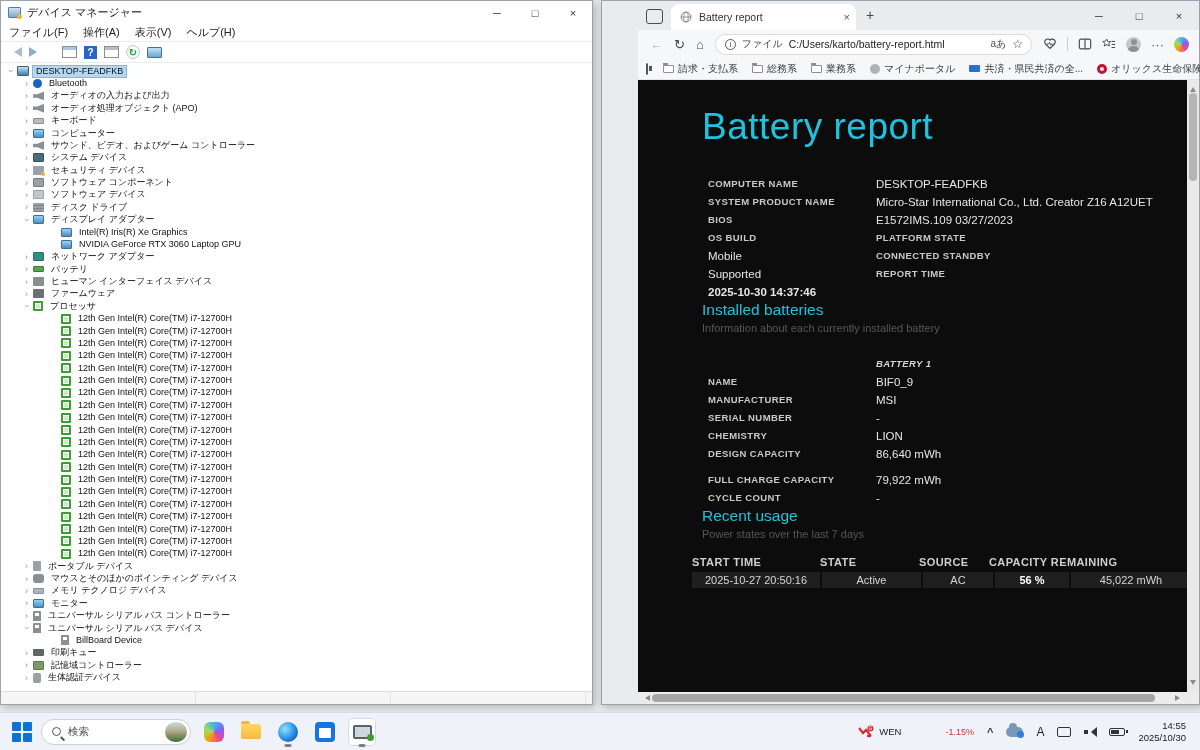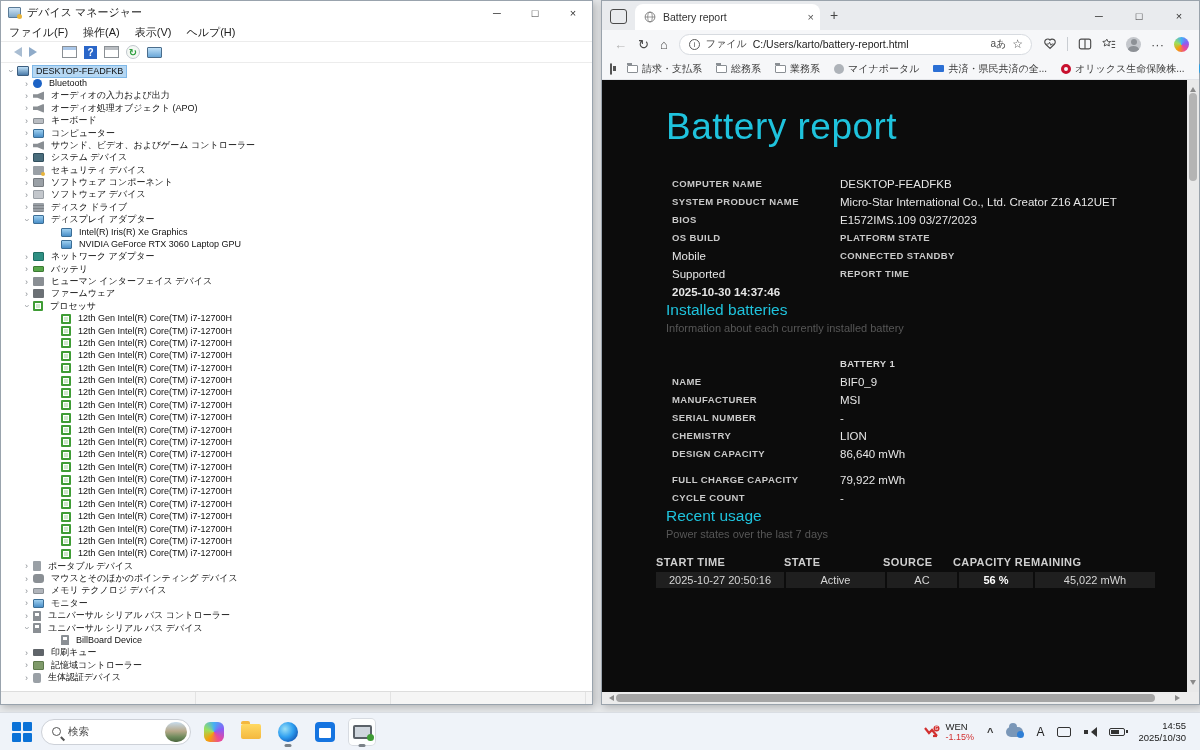--- a/index.html
+++ b/index.html
@@ -59,21 +59,21 @@
   .ti.i-usb::after { content:""; position:absolute; left:2px; top:2px; width:4px; height:3px; background:#fff; }
   .ti.i-print { background:#5f6469; height:7px; }
   .ti.i-storage { background:#7f9a6a; border:1px solid #5e7a4c; }
   .ti.i-biometric { background:#9aa0a6; border-radius:2px; height:10px; width:8px; }
   .tlabel { padding:0 3px; line-height:11px; }
   .tlabel.sel { background:#b5d7f3; outline:1px solid #7fb8e8; }
   .dm-statusbar { height:13px; background:#f5f5f5; border-top:1px solid #ddd; display:flex; flex:none; }
   .dm-statusbar span { border-right:1px solid #e3e3e3; width:33%; }
 
   
-  .edge-window { position:absolute; left:601px; top:0; width:599px; height:705px; background:#e9ebee; border:1px solid #9aa3ac; box-shadow:2px 2px 8px rgba(0,0,0,.25); display:flex; flex-direction:column; }
+  .edge-window { position:absolute; left:601px; top:0; width:599px; height:705px; background:#e9ebee; border:1px solid #9aa3ac; box-shadow:2px 2px 8px rgba(0,0,0,.25); display:flex; flex-direction:column;padding-left:36px; }
   .tabstrip { height:29px; display:flex; align-items:flex-end; padding-left:8px; background:#e9ebee; flex:none; position:relative; }
   .tab-actions { width:17px; height:15px; border:1.5px solid #4a4a4a; border-radius:3px; margin:0 8px 6px 0; }
   .tab { width:185px; height:26px; background:#fff; border-radius:8px 8px 0 0; display:flex; align-items:center; padding:0 6px 0 9px; gap:7px; }
   .tab-label { flex:1; font-size:10.5px; color:#333; overflow:hidden; white-space:nowrap; }
   .tab-close { font-size:11px; color:#555; }
   .newtab { font-size:14px; color:#444; margin:0 0 7px 10px; }
   .edge-controls { position:absolute; right:0; top:0; display:flex; height:29px; }
   .edge-controls .wc { width:40px; }
   .navbar { height:28px; background:#f6f7f9; display:flex; align-items:center; padding:0 10px 0 12px; gap:11px; flex:none; }
   .nav-ic { font-size:13px; color:#4a4a4a; line-height:1; }
@@ -106,21 +106,21 @@
   .report h1 { margin:26px 0 0 64px; font-size:37px; font-weight:400; color:#1fc3dd; letter-spacing:.5px; }
   .report h2 { margin:0 0 0 64px; font-size:15.5px; font-weight:400; color:#1fc3dd; }
   .rsub { margin:3px 0 0 64px; font-size:11px; color:#575757; }
   .igrid { display:grid; grid-template-columns:168px auto; margin:27px 0 0 70px; line-height:18px; }
   .ilabel { font-size:9.5px; font-weight:bold; color:#c9c9c9; letter-spacing:.4px; align-self:center; }
   .ivalue { font-size:11.5px; color:#e6e6e6; }
   .ivalue.b { font-weight:bold; }
   .gap8 { margin-top:8px; }
   .sec1 { margin-top:62px; }
   .sec2 { margin-top:57px; }
-  .bhead { font-size:9.5px; font-weight:bold; color:#d5d5d5; letter-spacing:.4px; }
+  .bhead { font-size:9.5px; font-weight:bold; color:#d5d5d5; letter-spacing:.4px;font-style:italic; }
   .usage { margin:15px 0 0 54px; }
   .usage-head { display:grid; grid-template-columns:128px 99px 70px 196px; font-size:11px; font-weight:bold; color:#cfcfcf; letter-spacing:.4px; line-height:15px; }
   .usage-row { display:grid; grid-template-columns:128px 99px 70px 74px 120px; gap:2px; margin-top:2px; }
   .ucell { background:#1f1f1f; font-size:11px; color:#d6d6d6; text-align:center; line-height:16px; white-space:nowrap; }
   .ucell.pct { font-weight:bold; color:#fff; }
 
   .vscroll { position:absolute; right:0; top:0; bottom:12px; width:12px; background:#e9e9e9; }
   .vthumb { position:absolute; left:2px; right:2px; top:13px; height:88px; background:#b4b4b4; border-radius:4px; }
   .varrow { position:absolute; left:3px; width:0; height:0; border:3px solid transparent; }
   .varrow.up { top:4px; border-bottom:5px solid #8a8a8a; }
@@ -147,21 +147,21 @@
   .ic-copilot { width:20px; height:20px; border-radius:6px; background:conic-gradient(#45b0f4,#8b5cf6,#ec4899,#f59e0b,#9be15d,#45b0f4); }
   .ic-folder { width:20px; height:15px; background:linear-gradient(#ffd963,#f4b83f); border-radius:2px; position:relative; }
   .ic-folder::before { content:""; position:absolute; left:0; top:-3px; width:9px; height:3px; background:#f4b83f; border-radius:2px 2px 0 0; }
   .ic-edge { width:20px; height:20px; border-radius:50%; background:radial-gradient(circle at 35% 35%, #9ae0f7, #2f9ff0 45%, #1559b7 80%); }
   .ic-store { width:20px; height:20px; border-radius:4px; background:#1574e0; position:relative; }
   .ic-store::after { content:""; position:absolute; left:4px; top:6px; width:12px; height:10px; background:#fff; border-radius:1px; }
   .ic-dm { width:19px; height:14px; border:2px solid #5a6168; background:#cfd6dd; border-radius:2px; position:relative; }
   .ic-dm::after { content:""; position:absolute; right:-4px; bottom:-4px; width:7px; height:7px; border-radius:50%; background:#3f9c35; }
   .tb-right { margin-left:auto; display:flex; align-items:center; gap:13px; padding-right:14px; }
   .widget { display:flex; align-items:center; gap:5px; }
-  .wtexts { display:flex; flex-direction:column; line-height:10px; }
+  .wtexts { display:flex; flex-direction:row; line-height:10px;gap:44px; }
   .wname { font-size:9.5px; color:#222; }
   .wval { font-size:9px; color:#d23030; }
   .chevup { font-size:11px; font-weight:bold; color:#3a3a3a; }
   .cloud { width:17px; height:10px; background:#7a97b8; border-radius:8px; position:relative; }
   .cloud::before { content:""; position:absolute; left:3px; top:-4px; width:8px; height:8px; border-radius:50%; background:#7a97b8; }
   .cloud::after { content:""; position:absolute; right:-1px; bottom:-1px; width:7px; height:7px; border-radius:50%; background:#2f7fd6; }
   .ime { font-size:12px; color:#222; }
   .net { width:14px; height:10px; border:1.5px solid #333; border-radius:2px; position:relative; }
   .spk { position:relative; width:12px; height:10px; }
   .spk::before { content:""; position:absolute; left:0; top:3px; width:4px; height:4px; background:#333; }

